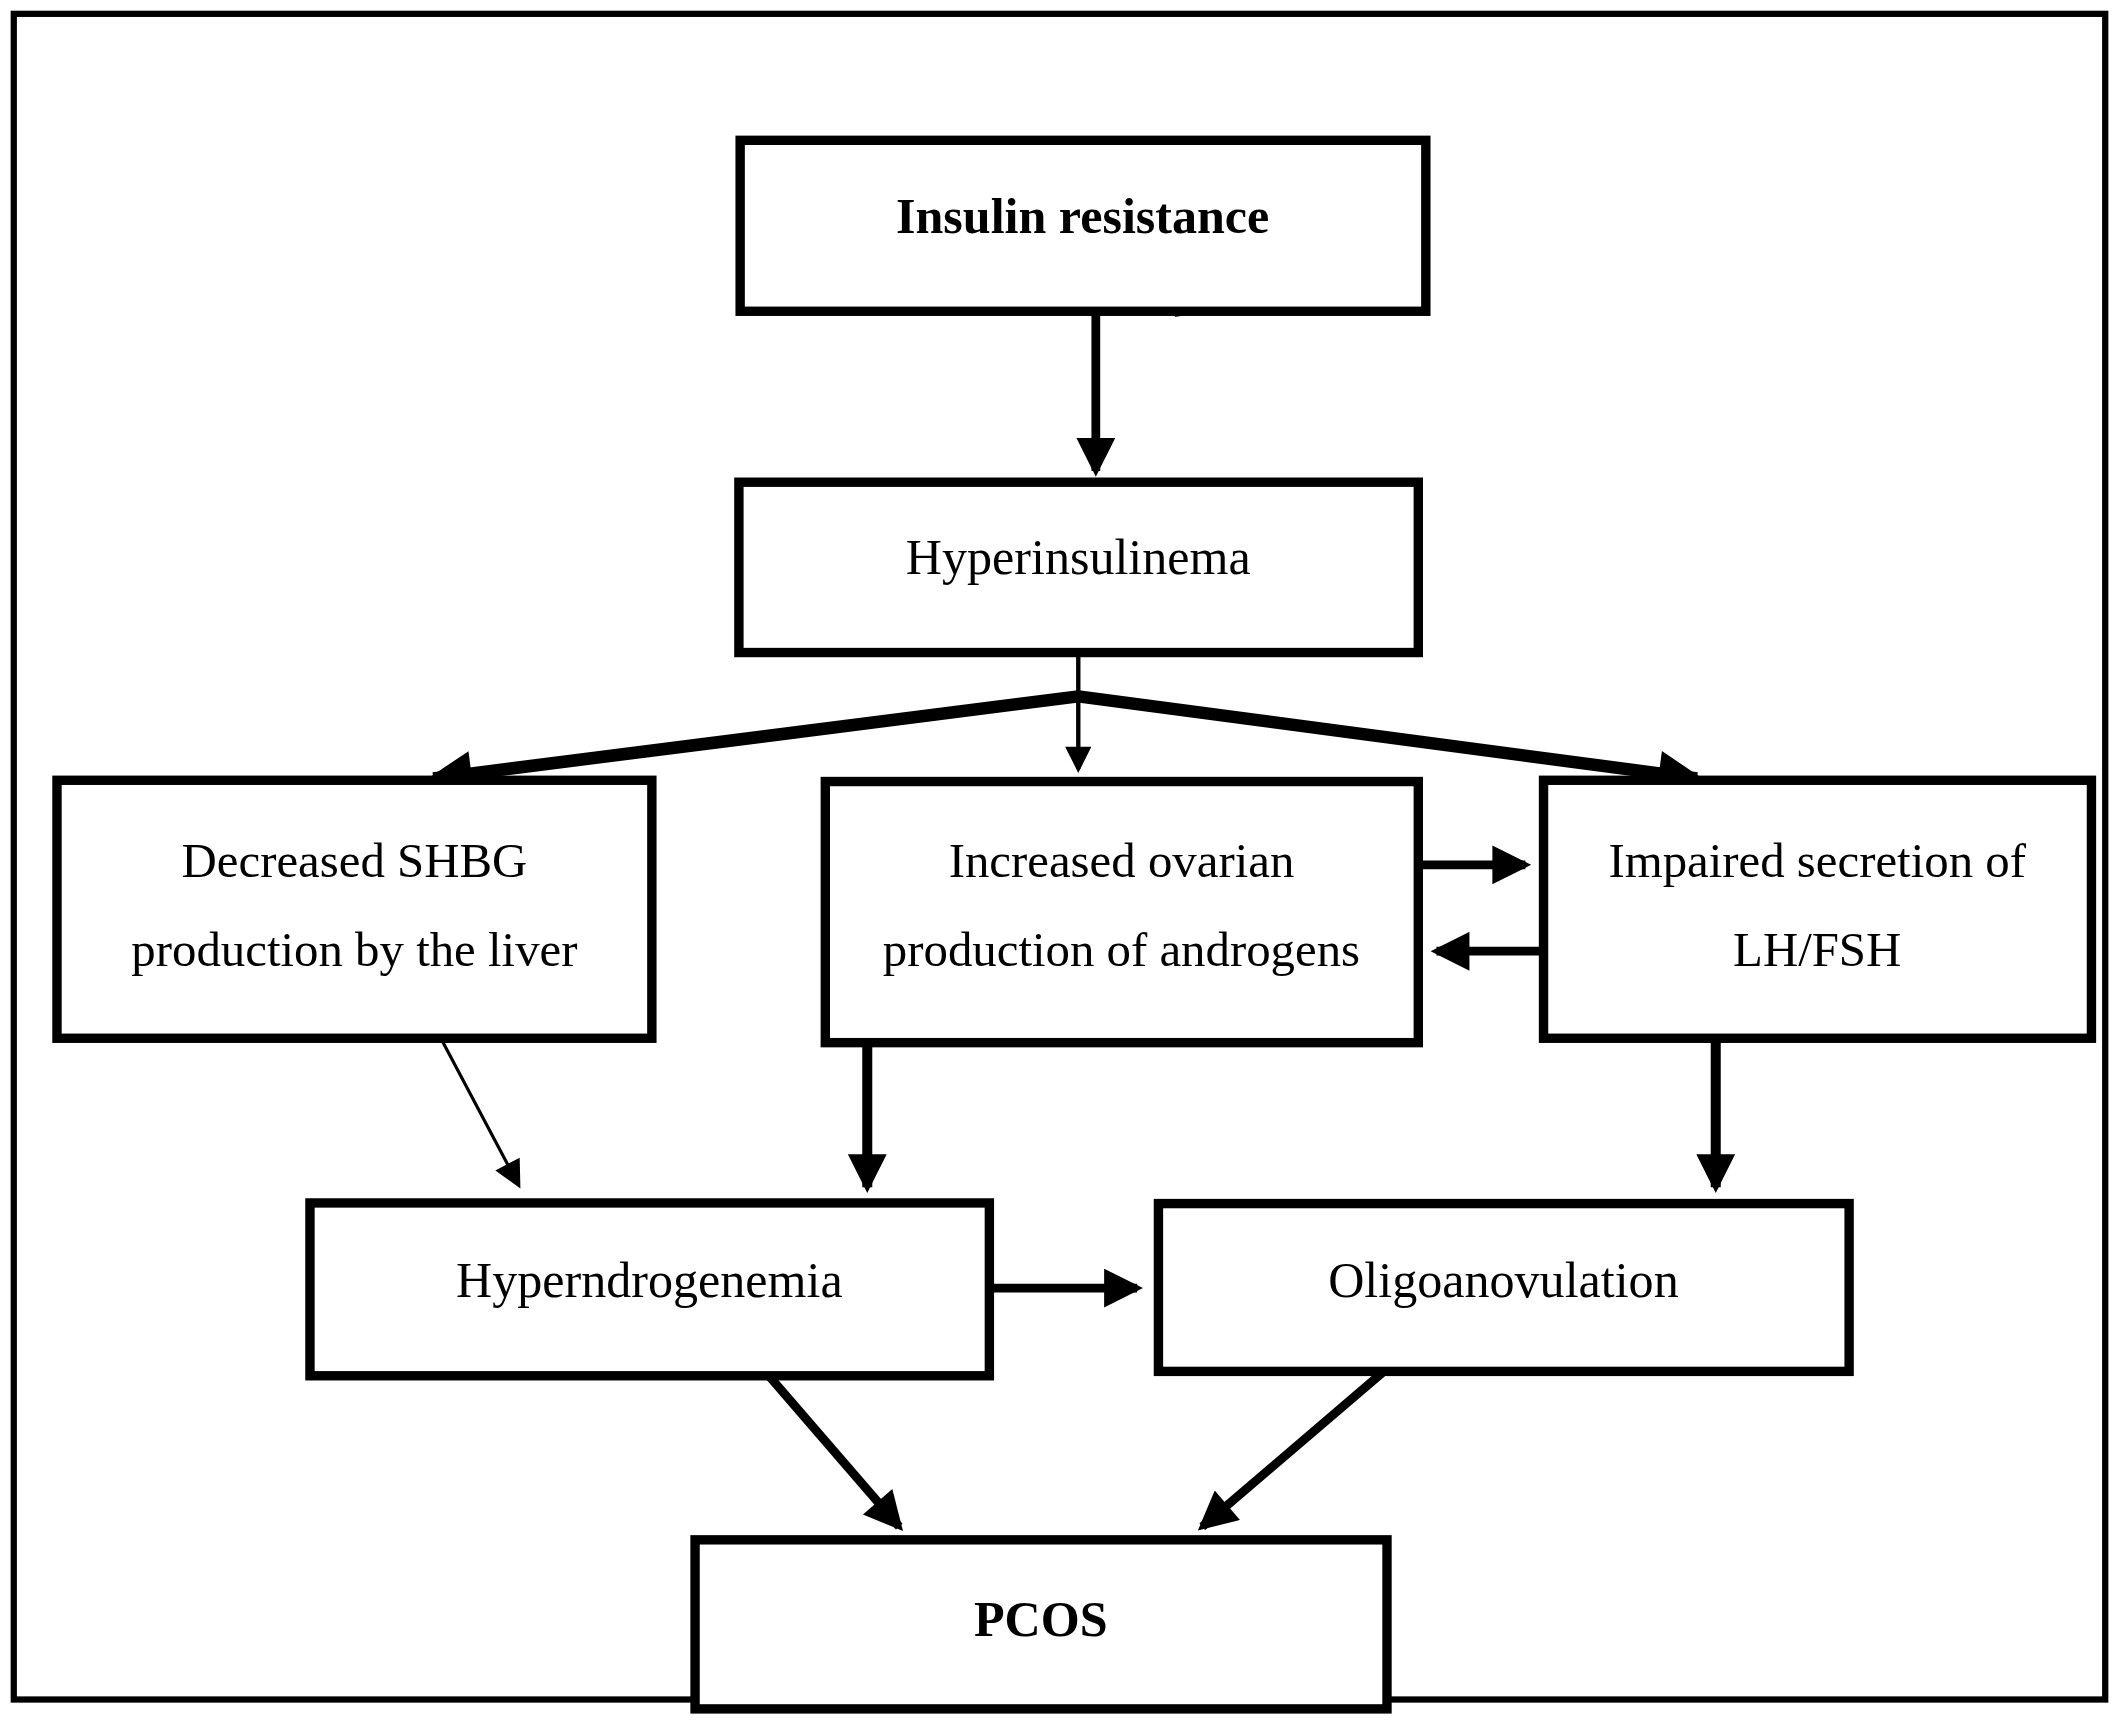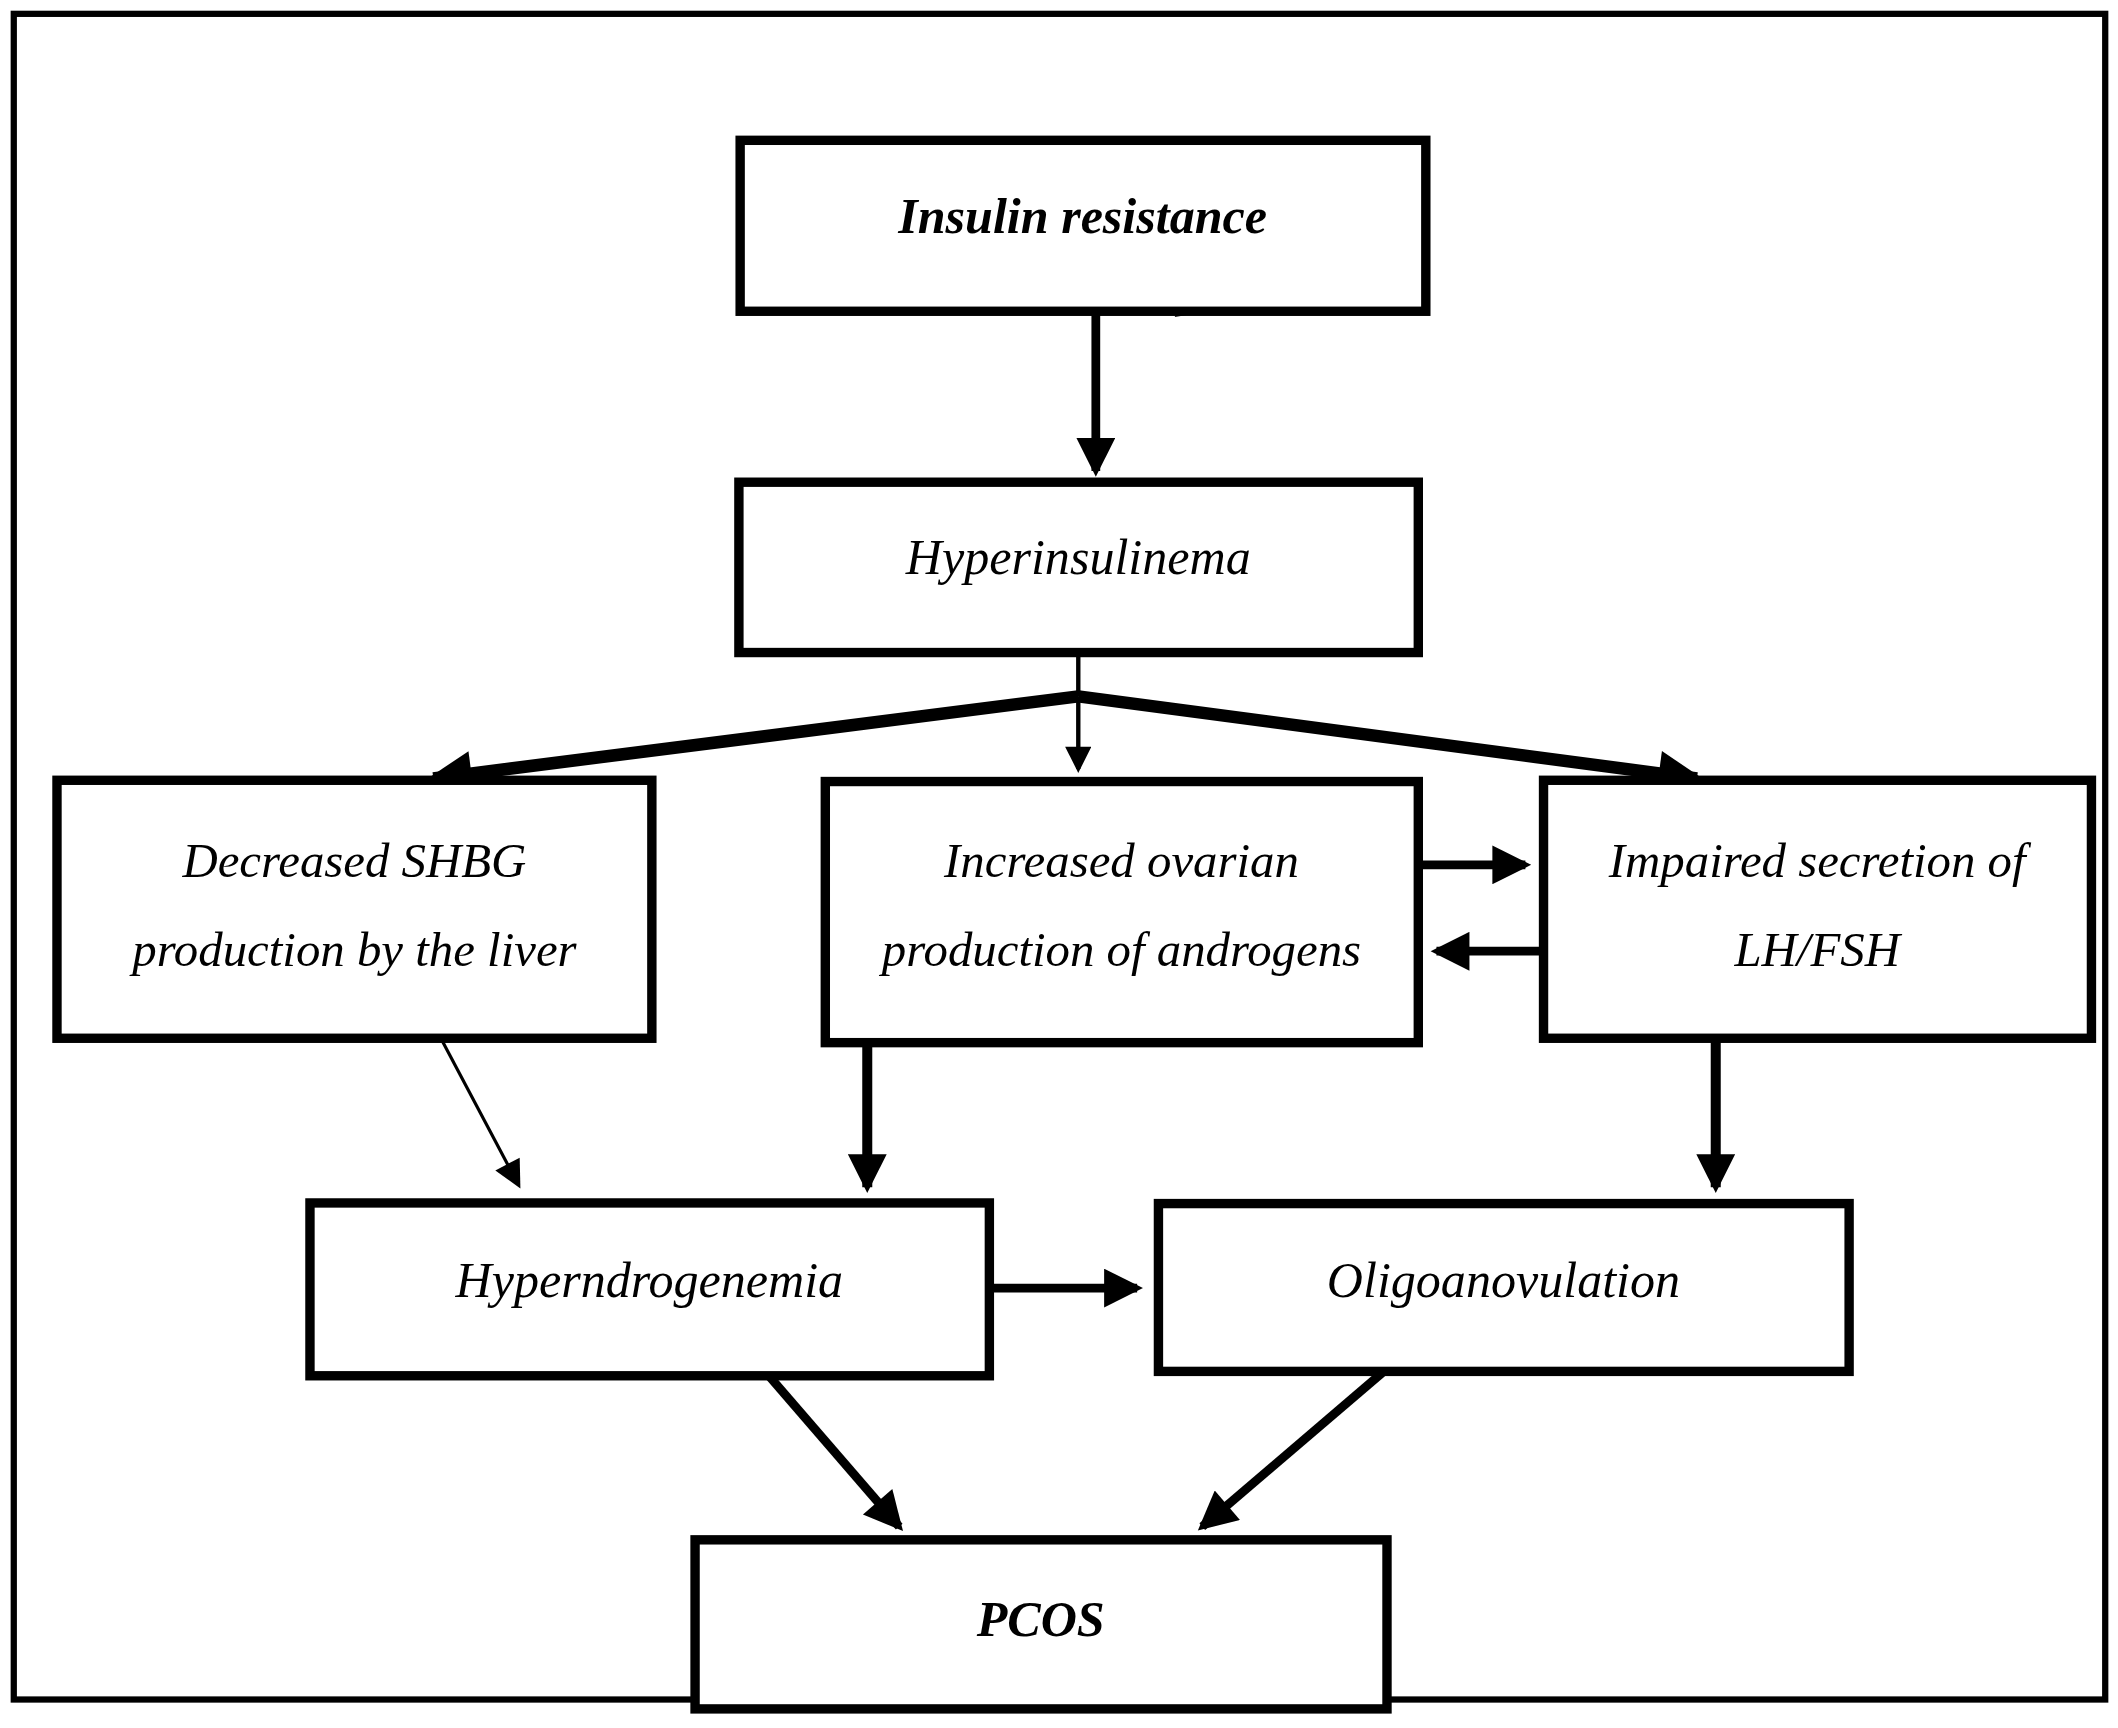--- a/index.html
+++ b/index.html
@@ -2,21 +2,20 @@
 <html style="font-size:10px"><head>
 <meta charset="utf-8">
 <style>
   html,body{margin:0;padding:0;background:#ffffff;}
   .canvas{
     position:relative;
     width:2119px;
     height:1729px;
     background:#ffffff;
     font-family:"Liberation Serif","DejaVu Serif",serif;
-    font-style:italic;
   }
   svg{display:block;width:2119px;height:1729px;}
   .box{fill:#ffffff;stroke:#000000;stroke-width:15px;}
   .outer{fill:none;stroke:#000000;stroke-width:10px;}
   .lbl{
     fill:#000000;
     font-family:"Liberation Serif","DejaVu Serif",serif;
     font-size:80px;
     text-anchor:middle;
   }

